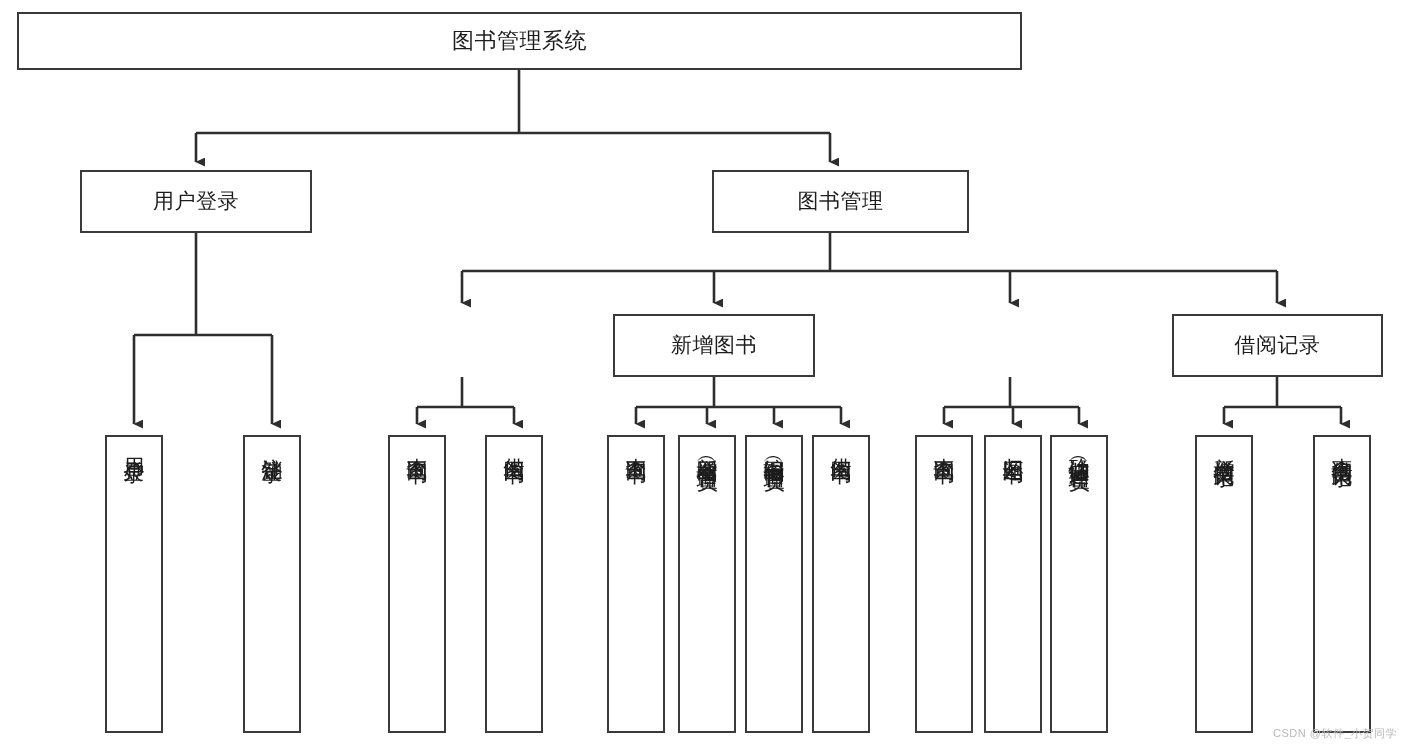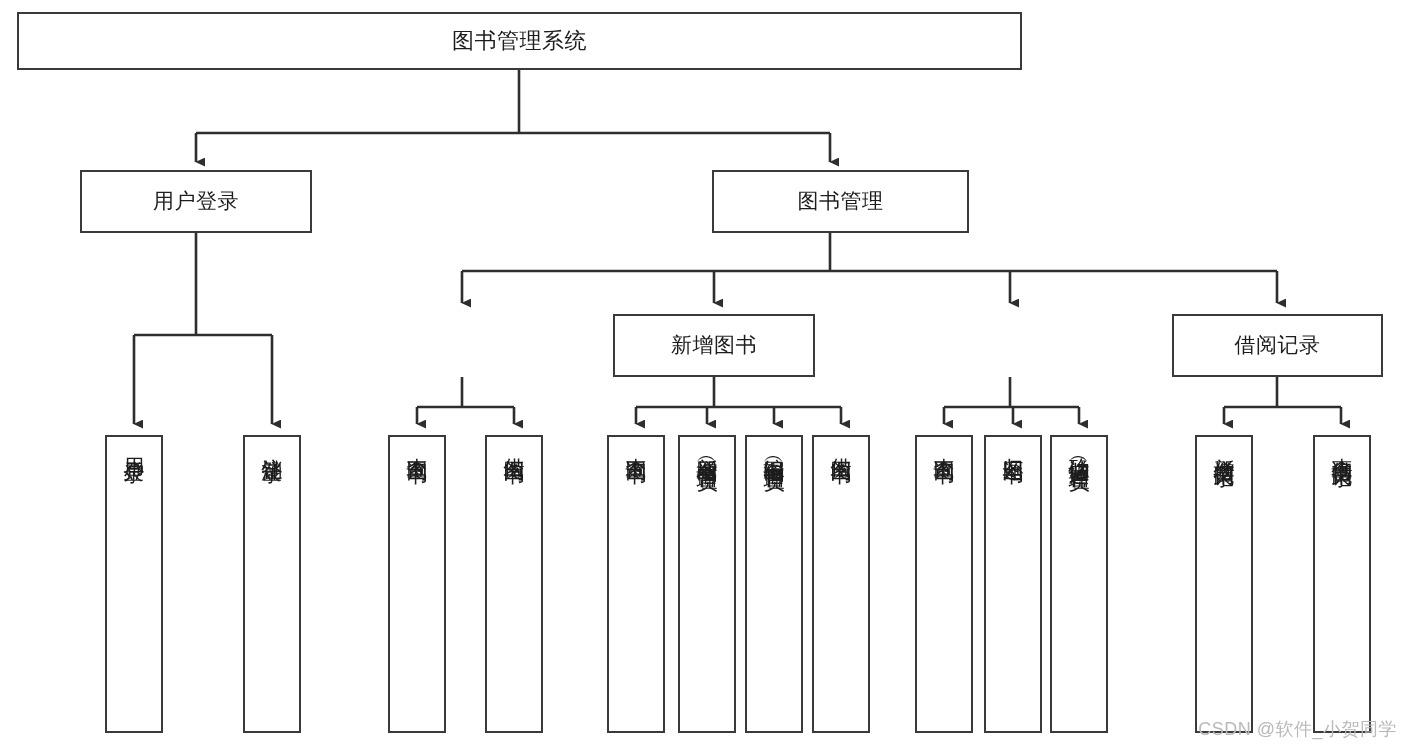--- a/index.html
+++ b/index.html
@@ -55,21 +55,21 @@
     font-size: 21px;
     line-height: 1.05;
     letter-spacing: 2px;
     white-space: nowrap;
   }
   .node.root .lbl { font-size: 22px; }
   .watermark {
     position: absolute;
     right: 8px;
     bottom: 6px;
-    font-size: 18px;
+    font-size: 11px;
     color: #b9b9b9;
     white-space: nowrap;
     letter-spacing: 0.5px;
   }
 </style>
 </head>
 <body>
 
 <div id="canvas">
 

